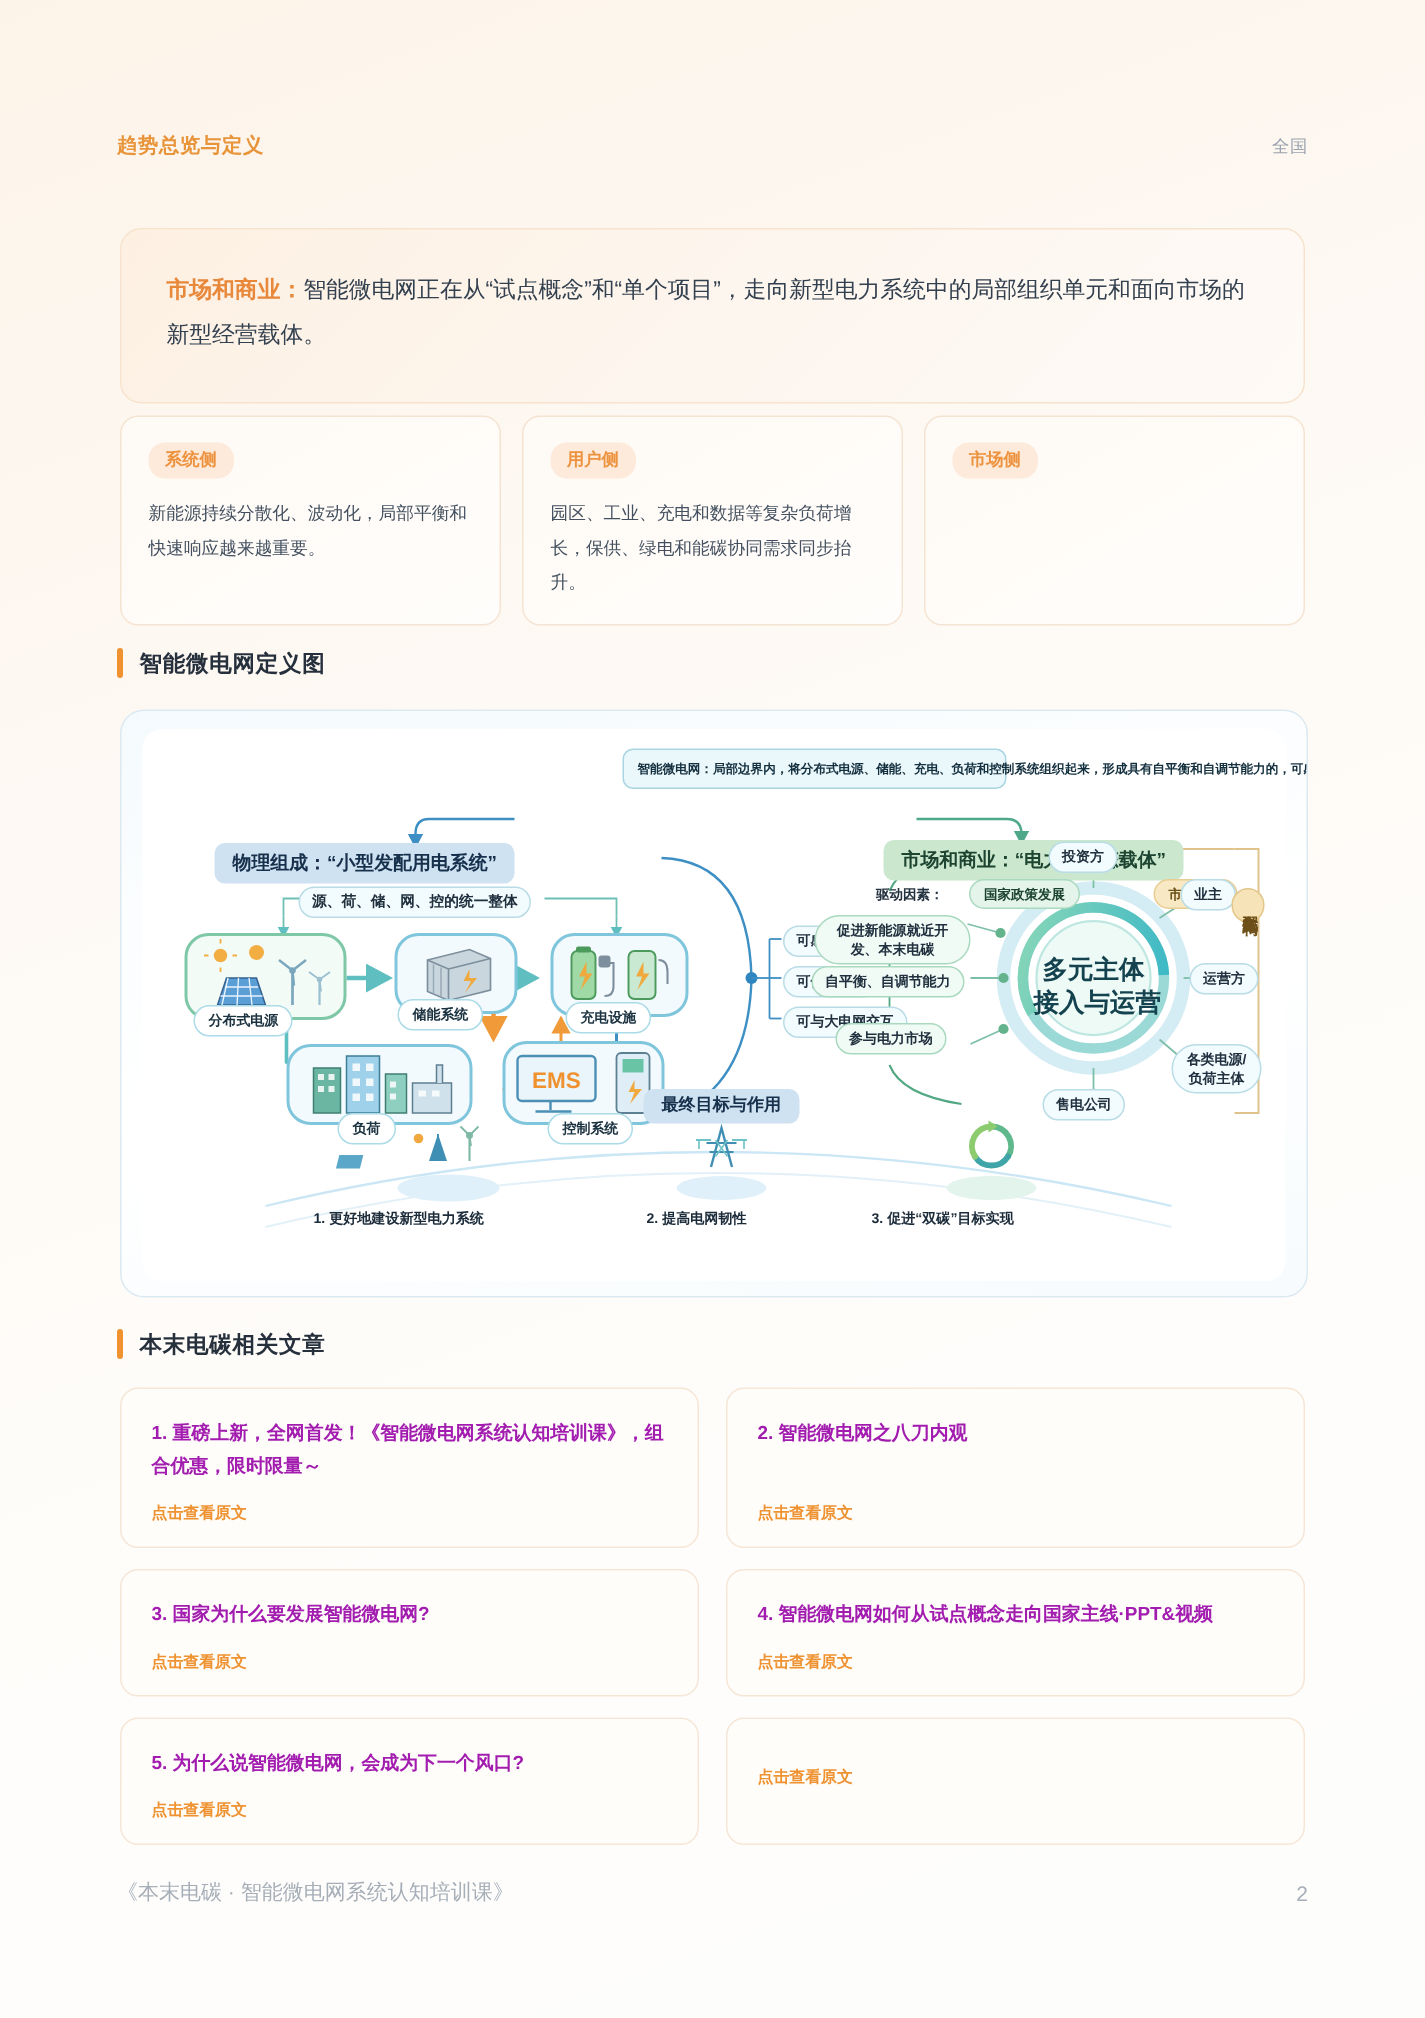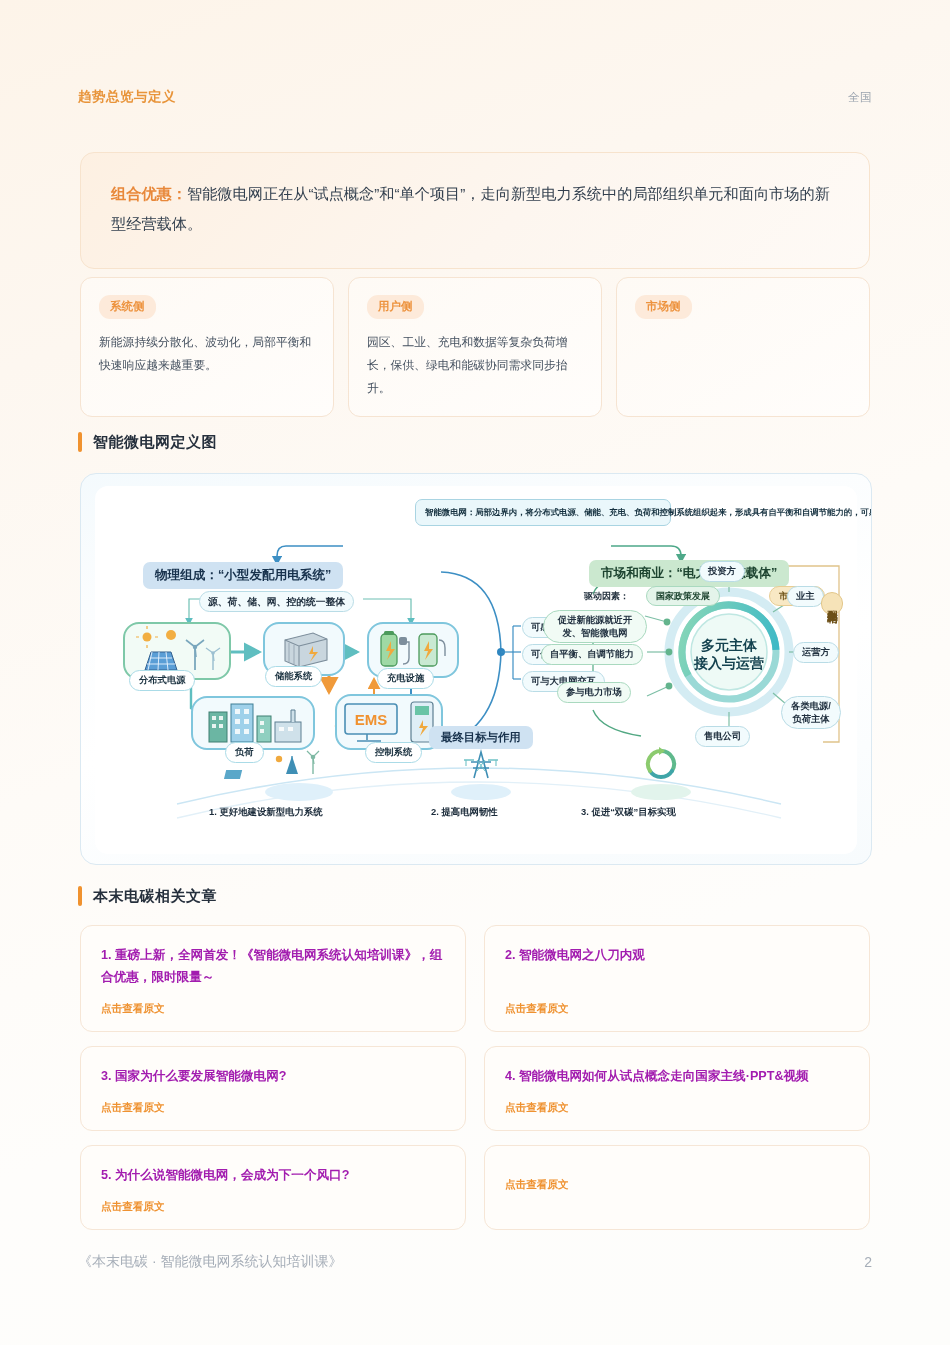--- a/index.html
+++ b/index.html
@@ -70,21 +70,21 @@
   }
   .vlabel{
     background:#f6e3b8;border:1px solid #e3c78a;border-radius:999px;
     writing-mode:vertical-rl;text-orientation:upright;
     font-size:10.4px;font-weight:bold;color:#6d5018;padding:8px 3px;letter-spacing:1px;
   }
   .tag-y{background:#f8e8c4;border:1px solid #e8cd93;border-radius:999px;padding:3px 9px;font-size:9px;font-weight:bold;color:#6b5117;margin-left:33px;}
   .tag-gg{background:#e4f4ea;border:1px solid #a9d9bf;border-radius:999px;padding:3px 9px;font-size:9px;font-weight:bold;color:#1d4430;}
   .drv{font-size:9px;font-weight:bold;color:#24323f;text-align:right;}
   .goal{font-size:9.4px;font-weight:bold;color:#1b2b3a;}
-  .hub-txt{font-size:14px;font-weight:bold;color:#14424f;line-height:1.3;text-align:center;}
+  .hub-txt{font-size:17px;font-weight:bold;color:#14424f;line-height:1.3;text-align:center;}
 
   
   .ibox{position:absolute;border-radius:16px;border:2px solid #7ec8a8;background:#f2fbf6;}
   .ibox.blue{border-color:#7fc6dd;background:#f2fafd;}
   .ilabel{position:absolute;border:1px solid #aadbe7;background:#ffffff;border-radius:999px;
           font-size:9.3px;font-weight:bold;color:#1b3240;padding:3px 9px;white-space:nowrap;}
 
   
   .arts{position:absolute;left:80px;top:925px;width:790px;display:grid;grid-template-columns:1fr 1fr;gap:14px 18px;}
   .art{
@@ -102,21 +102,21 @@
 <body>
 
 <div class="page">
 
   <div class="hdr">
     <div class="hdr-title">趋势总览与定义</div>
     <div class="hdr-right">全国</div>
   </div>
 
   <div class="trend">
-    <p><span class="lbl">组合优惠：</span><span>智能微电网正在从“试点概念”和“单个项目”，走向新型电力系统中的局部组织单元和面向市场的新型经营载体。</span></p>
+    <p><span class="lbl">市场和商业：</span><span>智能微电网正在从“试点概念”和“单个项目”，走向新型电力系统中的局部组织单元和面向市场的新型经营载体。</span></p>
   </div>
 
   <div class="cards">
     <div class="card">
       <div class="chip">系统侧</div>
       <p>新能源持续分散化、波动化，局部平衡和快速响应越来越重要。</p>
     </div>
     <div class="card">
       <div class="chip">用户侧</div>
       <p>园区、工业、充电和数据等复杂负荷增长，保供、绿电和能碳协同需求同步抬升。</p>
@@ -341,21 +341,21 @@
     <div class="n pill" style="left:441px;top:143px;font-weight:bold;">可感知监测</div>
     <div class="n pill" style="left:441px;top:170px;font-weight:bold;">可优化控制</div>
     <div class="n pill" style="left:441px;top:197px;font-weight:bold;">可与大电网交互</div>
 
     <div class="n banner-g" style="left:508px;top:86px;">市场和商业：“电力新业态载体”</div>
 
     <div class="n drv" style="left:503px;top:116px;">驱动因素：</div>
     <div class="n tag-gg" style="left:565px;top:112px;">国家政策发展</div>
     <div class="n tag-y" style="left:655px;top:112px;">市场需求</div>
 
-    <div class="n pill-g wrap" style="left:462px;top:136px;width:104px;font-weight:bold;">促进新能源就近开发、智能微电网</div>
+    <div class="n pill-g wrap" style="left:462px;top:136px;width:104px;font-weight:bold;">促进新能源就近开发、本末电碳</div>
     <div class="n pill-g" style="left:460px;top:170px;font-weight:bold;">自平衡、自调节能力</div>
     <div class="n pill-g" style="left:476px;top:208px;font-weight:bold;">参与电力市场</div>
 
     <div class="n hub-txt" style="left:608px;top:162px;width:80px;">
       <span>多元主体</span><br>
       <span>接入与运营</span>
     </div>
 
     <div class="n pill" style="left:618px;top:87px;font-weight:bold;">投资方</div>
     <div class="n pill" style="left:706px;top:112px;font-weight:bold;">业主</div>

